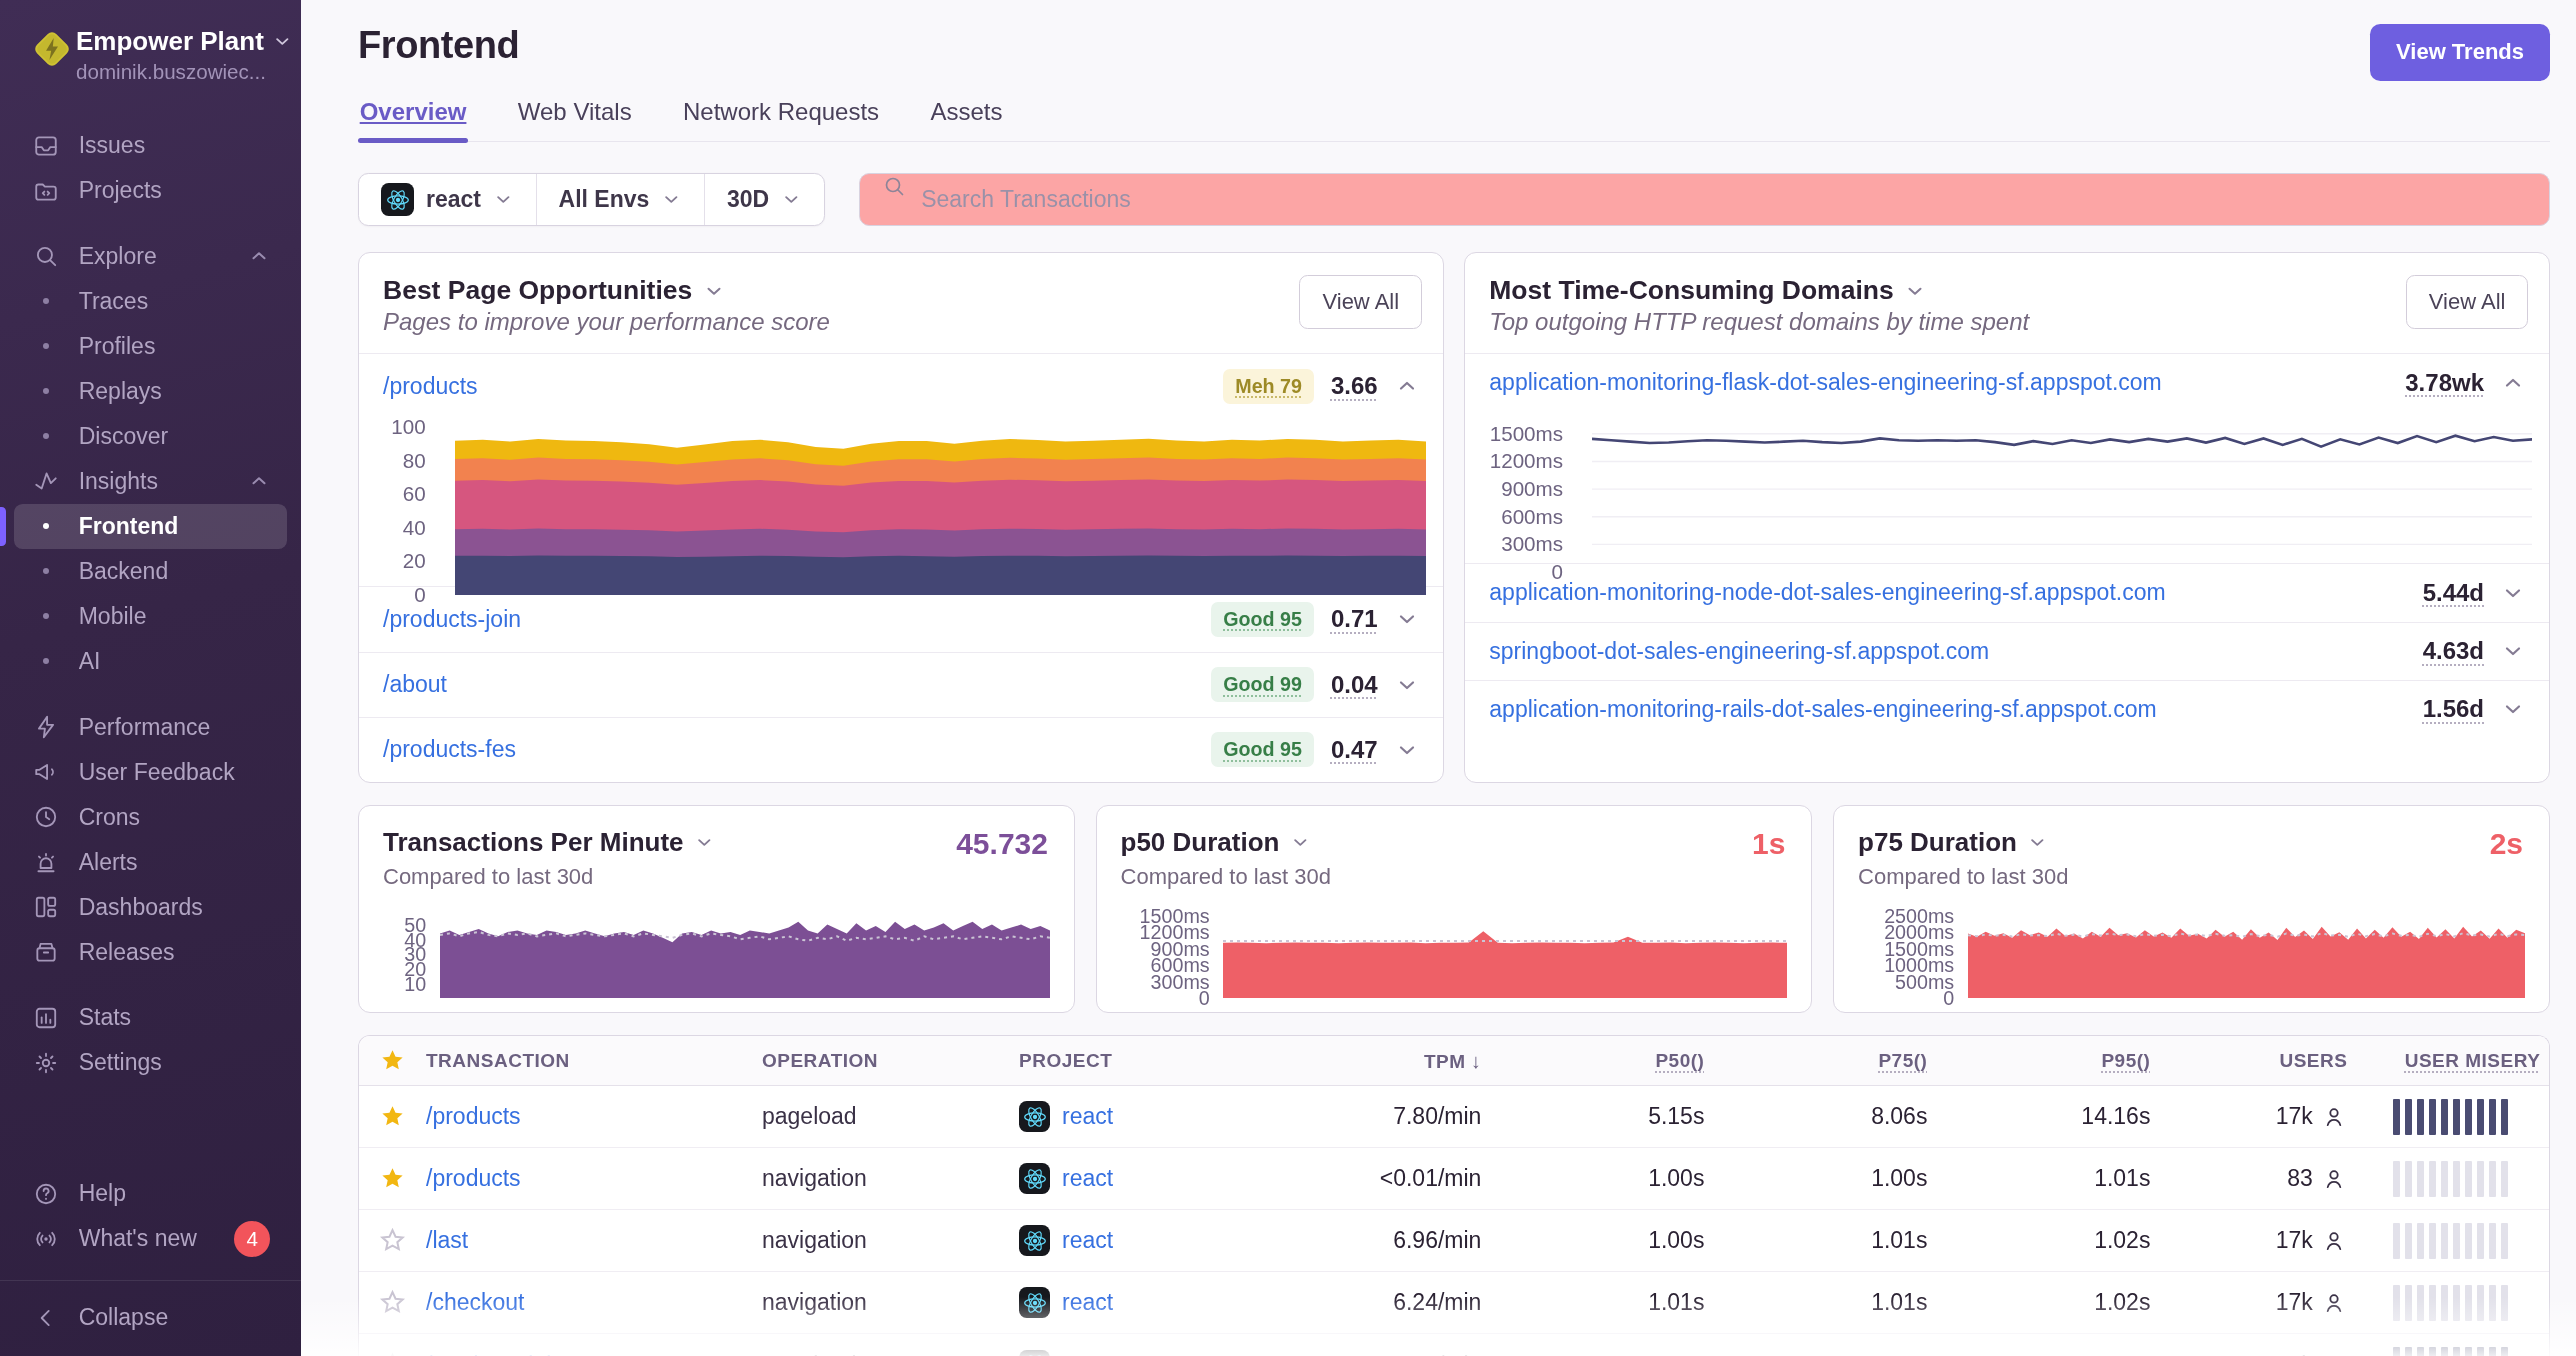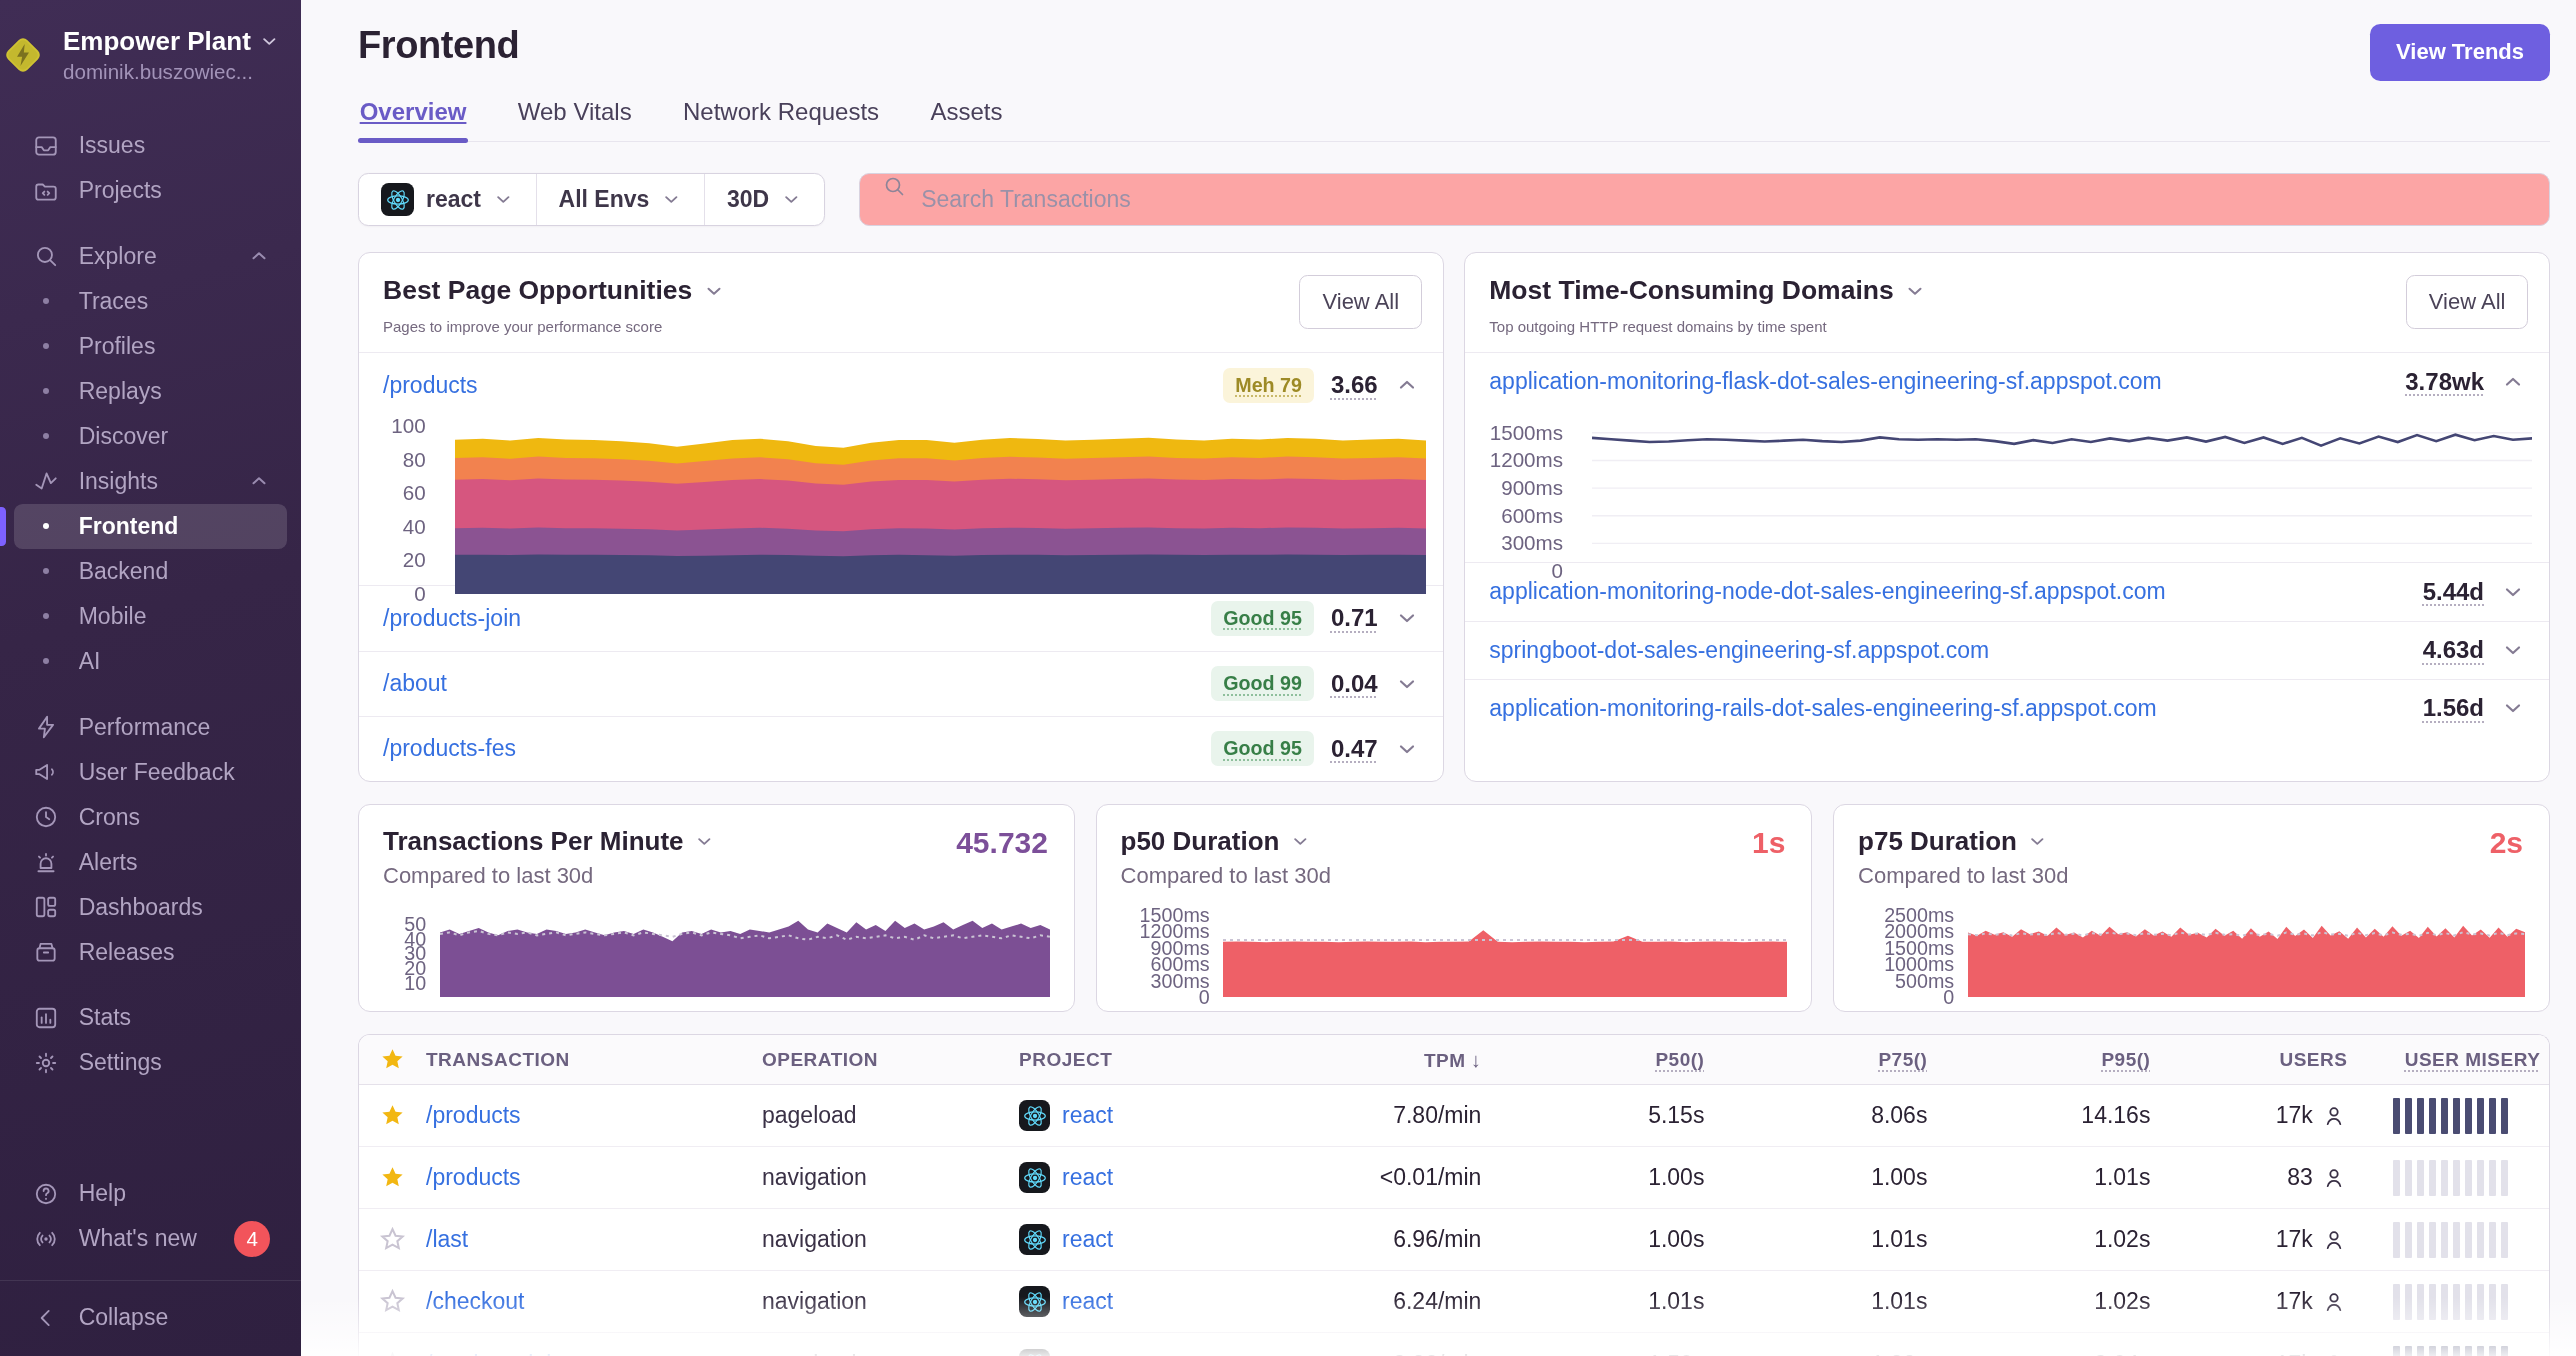--- a/index.html
+++ b/index.html
@@ -1,21 +1,21 @@
 <!DOCTYPE html>
 <html style="font-size:13.7px"><head>
 <meta charset="utf-8">
 <style>
   * { margin:0; padding:0; box-sizing:border-box; }
   html,body { width:2576px; height:1357px; overflow:hidden; }
   body { display:flex; font-family:"Liberation Sans", sans-serif; background:#f9f8fb; color:#2b2233; }
 
   
   .sidebar { width:301px; flex:none; height:1357px; background:linear-gradient(165deg,#402d55 0%,#362547 45%,#2f2040 100%); display:flex; flex-direction:column; padding:26px 0 17px; position:relative; }
-  .org { display:flex; align-items:center; gap:17px; }
+  .org { display:flex; align-items:flex-start; gap:1px; padding-left:29px; }
   .org-logo { width:46px; height:46px; flex:none; }
   .org-name { font-size:26px; font-weight:bold; color:#fff; display:flex; align-items:center; gap:8.6px; }
   .org-name .chev { width:20.6px; height:20.6px; color:#cfc6dc; }
   .org-user { font-size:20.6px; color:#a293b8; margin-top:3.4px; max-width:206px; overflow:hidden; text-overflow:ellipsis; white-space:nowrap; }
   .nav { margin-top:39px; flex:1; display:flex; flex-direction:column; overflow:hidden; }
   .nav-section { margin-top:20.6px; }
   .nav-section:first-child { margin-top:0; }
   .nav-section.divided { border-top:0.9px solid rgba(255,255,255,.09); margin-top:19px; padding-top:13.7px; }
   .nav-item { height:45px; margin:0 13.7px; padding:0 17px 0 19px; border-radius:8.6px; display:flex; align-items:center; gap:19px; font-size:23px; color:#b2a5c3; position:relative; cursor:pointer; }
   .nav-item.active { background:rgba(255,255,255,.14); color:#fff; font-weight:bold; }
@@ -52,21 +52,21 @@
   .searchbar svg { width:24px; height:24px; color:#8d8498; flex:none; }
   .searchbar input { border:none; outline:none; flex:1; font-size:23px; color:#3e3649; font-family:inherit; background:transparent; }
   .searchbar input::placeholder { color:#9a91a8; }
 
   
   .panel-row { display:flex; gap:20.6px; margin-top:26px; }
   .panel { flex:1; background:#fff; border:0.9px solid #dcd7e3; border-radius:12px; overflow:hidden; display:flex; flex-direction:column; }
   .panel-head { padding:22px 24px 17px; position:relative; }
   .panel-title { font-size:26.5px; font-weight:bold; color:#2b2233; display:inline-flex; align-items:center; gap:10.3px; cursor:pointer; }
   .panel-title .chev { width:22px; height:22px; color:#847b93; }
-  .panel-sub { font-size:15px; color:#75697f; margin-top:12px; }
+  .panel-sub { font-size:24px; color:#75697f; margin-top:2px;font-style:italic; }
   .btn-ghost { position:absolute; right:20.6px; top:22px; background:#fff; border:0.9px solid #d3cdda; border-radius:8.6px; font-size:22px; font-weight:normal; color:#4b4358; padding:13px 22px; cursor:pointer; }
   .prow { border-top:0.9px solid #edeaf1; padding:14.6px 24px; display:flex; align-items:center; gap:17px; }
   .prow .link { flex:1; font-size:23px; color:#3670e0; text-decoration:none; cursor:pointer; white-space:nowrap; overflow:hidden; text-overflow:ellipsis; }
   .badge { font-size:19.7px; font-weight:bold; padding:6px 12px; border-radius:6.9px; text-decoration:underline dotted 1.7px; text-underline-offset:4.3px; cursor:pointer; }
   .badge.meh { background:#fbf4da; color:#9d8a26; text-decoration-color:#c9b96a; }
   .badge.good { background:#e9f4ec; color:#377e47; text-decoration-color:#8fbf9c; }
   .pval { font-size:24px; font-weight:bold; color:#2b2233; text-decoration:underline dotted 1.7px; text-decoration-color:#b5aec0; text-underline-offset:5.1px; cursor:pointer; }
   .chev { display:inline-flex; }
   .chev svg { width:100%; height:100%; }
   .chev.up svg { transform:rotate(180deg); }

